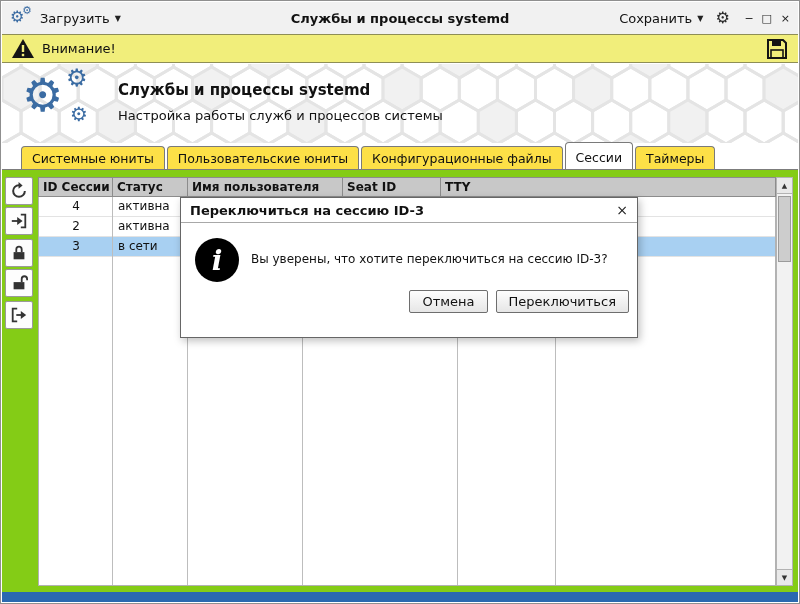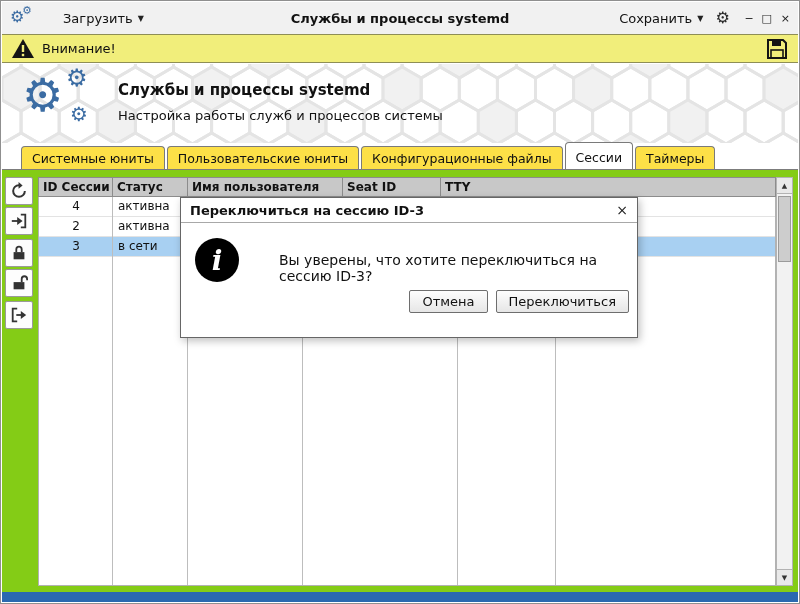--- a/index.html
+++ b/index.html
@@ -12,21 +12,21 @@
   .window { position:absolute; inset:0; border:1px solid #8f8f8f; background:#fff; }
 
   
   .titlebar { position:absolute; left:1px; top:1px; right:1px; height:32px;
     background:#f1f1f1; display:flex; align-items:center; font-size:13px; }
   .tb-left { display:flex; align-items:center; margin-left:8px; gap:6px; }
   .app-gears { position:relative; width:24px; height:22px; color:#3b6ca3; }
   .app-gears .g1 { position:absolute; left:0; top:2px; font-size:16px; line-height:16px; }
   .app-gears .g2 { position:absolute; left:12px; top:-2px; font-size:11px; line-height:11px; }
   .tb-menu { display:flex; align-items:center; gap:5px; background:none; border:none;
-    font-family:inherit; font-size:13px; cursor:default; color:#111;margin-left:23px; }
+    font-family:inherit; font-size:13px; cursor:default; color:#111; }
   .caret { font-size:8px; color:#222; }
   .tb-title { position:absolute; left:0; right:0; text-align:center; font-weight:bold;
     font-size:13px; pointer-events:none; }
   .tb-right { display:flex; align-items:center; margin-left:auto; margin-right:8px; gap:12px; }
   .tb-gear { font-size:16px; color:#2b2b2b; line-height:16px; }
   .winctl-group { display:flex; align-items:center; gap:9px; margin-left:4px; }
   .winctl { font-size:11px; color:#222; line-height:11px; }
 
   
   .warnbar { position:absolute; left:1px; top:33px; right:1px; height:29px;
@@ -99,21 +99,21 @@
   .dialog { position:absolute; left:179px; top:196px; width:458px; height:141px;
     background:#fff; border:1px solid #666; box-shadow:2px 3px 8px rgba(0,0,0,.25);
     z-index:10; }
   .dlg-title { height:25px; display:flex; align-items:center; padding:0 9px;
     font-size:13px; font-weight:bold; border-bottom:1px solid #a8a8a8; }
   .dlg-close { margin-left:auto; font-size:14px; font-weight:normal; color:#222; }
   .dlg-info { position:absolute; left:14px; top:40px; width:44px; height:44px;
     border-radius:50%; background:#000; color:#fff; display:flex; align-items:center;
     justify-content:center; font-family:"DejaVu Serif", serif; font-weight:bold;
     font-size:28px; font-style:italic; }
-  .dlg-msg { position:absolute; left:70px; right:10px; top:54px; font-size:14px;margin-left:28px; }
+  .dlg-msg { position:absolute; left:70px; right:10px; top:54px; font-size:12px; }
   .dlg-buttons { position:absolute; right:8px; bottom:24px; display:flex; gap:8px; }
   .dlg-btn { min-width:78px; height:23px; font-family:inherit; font-size:13px;
     background:linear-gradient(#fdfdfd,#e6e6e6); border:1px solid #6e6e6e;
     border-radius:2px; padding:2px 12px; color:#111; }
 
   
   .statusbar { position:absolute; left:1px; right:1px; bottom:1px; height:10px;
     background:#2a69b0; }
 
   svg { display:block; }

